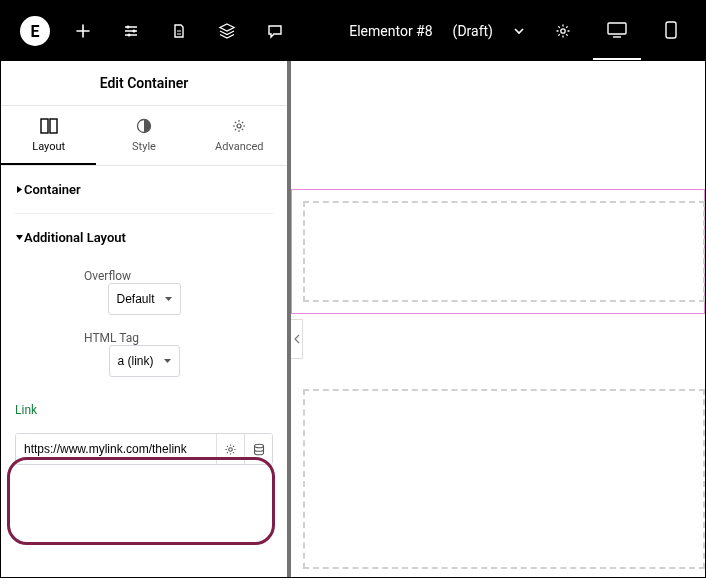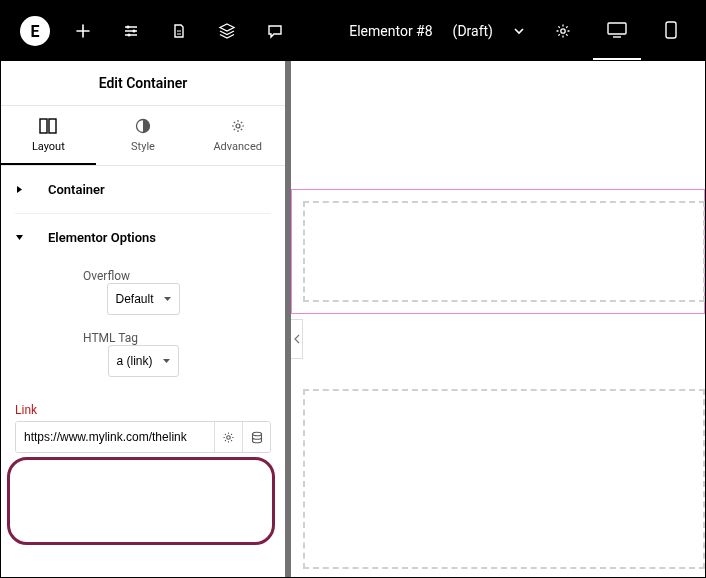--- a/index.html
+++ b/index.html
@@ -7,36 +7,36 @@
 .topbar { background: #000; height: 60px; display: flex; align-items: center; padding: 0 10px; color: #fff; }
 .topbar-left { display: flex; align-items: center; gap: 0; }
 .topbar-btn { width: 48px; height: 60px; display: flex; align-items: center; justify-content: center; cursor: pointer; }
 .logo-circle { width: 30px; height: 30px; background: #fff; border-radius: 50%; display: flex; align-items: center; justify-content: center; color: #000; font-weight: bold; font-size: 16px; }
 .topbar-right { margin-left: auto; display: flex; align-items: center; gap: 6px; }
 .doc-title { font-size: 14px; display: flex; align-items: center; gap: 20px; padding: 0 8px; }
 .doc-draft { }
 .device-btn { width: 48px; height: 58px; display: flex; align-items: center; justify-content: center; cursor: pointer; border-bottom: 2px solid transparent; }
 .device-btn.active { border-bottom-color: #fff; }
 .main { display: flex; height: calc(100% - 60px); position: relative; }
-.sidebar { width: 290px; border-right: 6px solid #737373; display: flex; flex-direction: column; background: #fff; }
+.sidebar { width: 290px; border-right: 4px solid #737373; display: flex; flex-direction: column; background: #fff; }
 .sidebar-title { text-align: center; font-size: 14px; font-weight: 600; padding: 14px 0; border-bottom: 1px solid #e6e6e6; }
 .tabs { display: flex; border-bottom: 1px solid #e6e6e6; }
 .tab { flex: 1; text-align: center; padding: 12px 0 10px; cursor: pointer; font-size: 11px; color: #555; display: flex; flex-direction: column; align-items: center; gap: 6px; }
 .tab.active { border-bottom: 2px solid #000; color: #000; }
 .panel { padding: 0 14px; flex: 1; overflow-y: auto; }
-.section { padding: 16px 0; border-bottom: 1px solid #eee; display: flex; align-items: center; gap: 24px; font-size: 13px; font-weight: 600; cursor: pointer; }
+.section { padding: 16px 0; border-bottom: 1px solid #eee; display: flex; align-items: center; gap: 0; font-size: 13px; font-weight: 600; cursor: pointer; }
 .section:last-of-type { border-bottom: none; }
 .form-row { display: flex; align-items: center; padding: 8px 0; font-size: 12px; color: #555; flex-direction: column; }
 .form-row label { width: 120px; font-size: 12px; }
 .select-wrap { flex: 1; position: relative; }
 .select-wrap select { width: 100%; height: 32px; border: 1px solid #d5d8dc; border-radius: 3px; background: #fff; padding: 0 24px 0 8px; font-size: 12px; appearance: none; cursor: pointer; }
 .select-caret { position: absolute; right: 8px; top: 50%; transform: translateY(-50%); pointer-events: none; }
 .warning { background: #fdf9ed; border-left: 3px solid #f0ad4e; padding: 11px 14px; font-size: 11.5px; font-style: italic; color: #4a4a4a; line-height: 1.5; margin-top: 12px; }
 .link-block { margin-top: 18px; }
-.link-label { font-size: 12px; color: #b91c1c; margin-bottom: 4px; }
+.link-label { font-size: 12px; color: #15803d; margin-bottom: 16px; }
 .link-input-row { display: flex; border: 1px solid #d5d8dc; border-radius: 3px; overflow: hidden; }
 .link-input-row input { flex: 1; border: none; padding: 0 8px; height: 30px; font-size: 12px; outline: none; }
 .icon-btn { width: 28px; border-left: 1px solid #e0e0e0; display: flex; align-items: center; justify-content: center; cursor: pointer; background: #fff; }
 .highlight-ring { position: absolute; border: 3px solid #7d1f46; border-radius: 20px; pointer-events: none; }
 .canvas { flex: 1; position: relative; background: #fff; }
 .ele-outline { position: absolute; border: 1px solid #e986d6; }
 .ele-dashed { position: absolute; border: 2px dashed #d0d0d0; }
 .collapse-handle { position: absolute; left: 290px; top: 50%; width: 12px; height: 40px; border: 1px solid #ddd; border-left: none; background: #fff; display: flex; align-items: center; justify-content: center; cursor: pointer; font-size: 10px; }
 svg { display: block; }
 </style>
@@ -138,21 +138,21 @@
       <div class="section">
         <svg width="9" height="9" viewBox="0 0 9 9">
             <path d="M2 1l5 3.5L2 8z" fill="#000"></path>
           </svg>
         <span>Container</span>
       </div>
       <div class="section" style="border-bottom:none;">
         <svg width="9" height="9" viewBox="0 0 9 9">
             <path d="M1 2l3.5 5L8 2z" fill="#000"></path>
           </svg>
-        <span>Elementor Options</span>
+        <span>Additional Layout</span>
       </div>
 
       <div class="form-row">
         <label>Overflow</label>
         <div class="select-wrap">
           <select><option>Default</option></select>
           <svg class="select-caret" width="9" height="9" viewBox="0 0 9 9">
               <path d="M1 2.5l3.5 4 3.5-4z" fill="#555"></path>
             </svg>
         </div>

